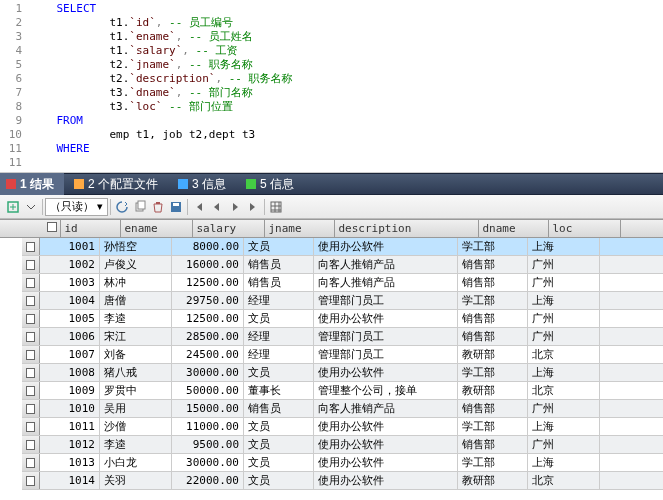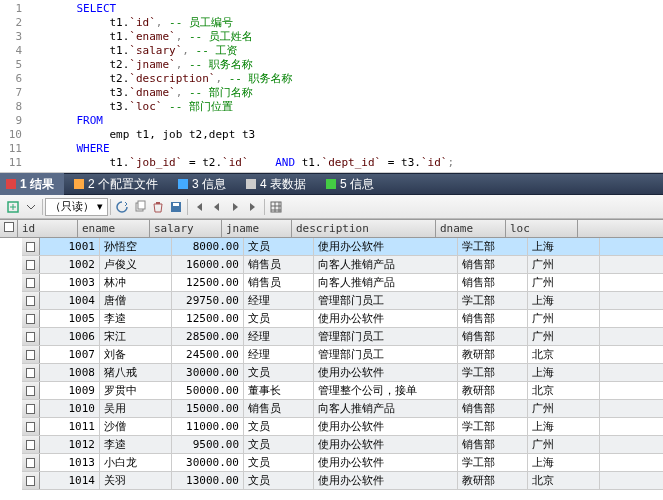--- a/index.html
+++ b/index.html
@@ -1,34 +1,34 @@
 <!DOCTYPE html>
 <html><head>
 <meta charset="utf-8">
 <style>
 * { box-sizing: border-box; margin: 0; padding: 0; }
 body { font-family: "Microsoft YaHei", Arial, sans-serif; font-size: 12px; background: #fff; width: 663px; }
 .editor { background: #fff; padding: 2px 0; border-bottom: 1px solid #ccc; }
 .editor-line { display: flex; height: 14px; line-height: 14px; }
 .gutter { width: 30px; text-align: right; color: #888; padding-right: 8px; font-family: Consolas, monospace; font-size: 11px; }
 .code { font-family: Consolas, monospace; font-size: 11px; white-space: pre; }
-.kw { color: #0000ff; margin-left: 20px; }
+.kw { color: #0000ff; }
 .id { color: #5b0000; margin-top: 21px; }
 .op { color: #808080; }
 .cm { color: #008000; }
 .tabbar { background: linear-gradient(#4a5a73, #2d3a52); display: flex; align-items: center; height: 22px; border-top: 1px solid #1a2438; border-bottom: 1px solid #1a2438; }
 .tab { display: flex; align-items: center; color: #fff; padding: 0 10px; height: 22px; font-size: 12px; cursor: pointer; }
 .tab.active { background: #5a6b88; font-weight: bold; padding-left: 6px; }
 .tab .ticon { width: 10px; height: 10px; margin-right: 4px; display: inline-block; }
 .toolbar { background: linear-gradient(#f8f8f8, #e8e8e8); display: flex; align-items: center; height: 24px; padding: 0 4px; border-bottom: 1px solid #bbb; }
 .tbtn { width: 18px; height: 18px; display: flex; align-items: center; justify-content: center; cursor: pointer; border-radius: 2px; }
 .sep { width: 1px; height: 16px; background: #bbb; margin: 0 2px; }
 .ro-select { font-size: 11px; height: 18px; border: 1px solid #aaa; background: #fff; padding: 0 4px; display: flex; align-items: center; }
 .grid { border-top: 1px solid #999; }
-.ghdr { display: flex; background: linear-gradient(#f0f0f0, #d8d8d8); border-bottom: 1px solid #999; }
+.ghdr { display: flex; background: linear-gradient(#f0f0f0, #d8d8d8); border-bottom: 1px solid #999; justify-content: center; }
 .ghdr .cell { border-right: 1px solid #999; padding: 2px 4px; font-size: 11px; color: #333; font-family: Consolas, monospace; }
 .grow { display: flex; border-bottom: 1px solid #ccc; height: 18px; align-items: stretch; margin-left: 22px; }
 .grow:nth-child(even) { background: #eef0f2; }
 .grow.sel { background: #bfe3ff; }
 .grow .cell { border-right: 1px solid #ccc; padding: 1px 4px; font-size: 11px; overflow: hidden; white-space: nowrap; display: flex; align-items: center; }
 .chkcell { width: 18px; justify-content: center; border-right: 1px solid #999 !important; background: linear-gradient(#f0f0f0,#d8d8d8); }
 .chk { width: 10px; height: 10px; border: 1px solid #666; background: #fff; }
 .c-id { width: 60px; justify-content: flex-end; font-family: Consolas, monospace; }
 .c-ename { width: 72px; }
 .c-salary { width: 72px; justify-content: flex-end; font-family: Consolas, monospace; }
@@ -81,40 +81,35 @@
     <div class="editor-line">
       <div class="gutter">10</div>
       <div class="code"><span>            emp t1, job t2,dept t3</span></div>
     </div>
     <div class="editor-line">
       <div class="gutter">11</div>
       <div class="code"><span>    </span><span class="kw">WHERE</span></div>
     </div>
     <div class="editor-line">
       <div class="gutter">11</div>
-      <div class="code"><span>            t1.</span><span class="id">`job_id`</span><span> = t2.</span><span class="id">`id`</span><span> </span><span class="kw">AND</span><span> t1.</span><span class="id">`dept_id`</span><span> = t3.</span><span class="id">`id`</span><span class="op">;</span></div>
     </div>
   </div>
 
 <div class="tabbar" id="tabbar">
     <div class="tab active">
       <span class="ticon" style="background:#d44"></span>
       <span>1 结果</span>
     </div>
     <div class="tab">
       <span class="ticon" style="background:#fa4"></span>
       <span>2 个配置文件</span>
     </div>
     <div class="tab">
       <span class="ticon" style="background:#4af"></span>
       <span>3 信息</span>
-    </div>
-    <div class="tab">
-      <span class="ticon" style="background:#ccc"></span>
-      <span>4 表数据</span>
     </div>
     <div class="tab">
       <span class="ticon" style="background:#4c4"></span>
       <span>5 信息</span>
     </div>
   </div>
 
 <div class="toolbar">
   <span class="tbtn">
       <svg width="14" height="14">
@@ -353,20 +348,20 @@
         <div class="cell c-desc">使用办公软件</div>
         <div class="cell c-dname">学工部</div>
         <div class="cell c-loc">上海</div>
       </div>
       <div class="grow">
         <div class="cell chkcell">
           <div class="chk"></div>
         </div>
         <div class="cell c-id">1014</div>
         <div class="cell c-ename">关羽</div>
-        <div class="cell c-salary">13000.00</div>
+        <div class="cell c-salary">22000.00</div>
         <div class="cell c-jname">文员</div>
         <div class="cell c-desc">使用办公软件</div>
         <div class="cell c-dname">教研部</div>
         <div class="cell c-loc">北京</div>
       </div>
     </div>
 </div>
 
 </body></html>

